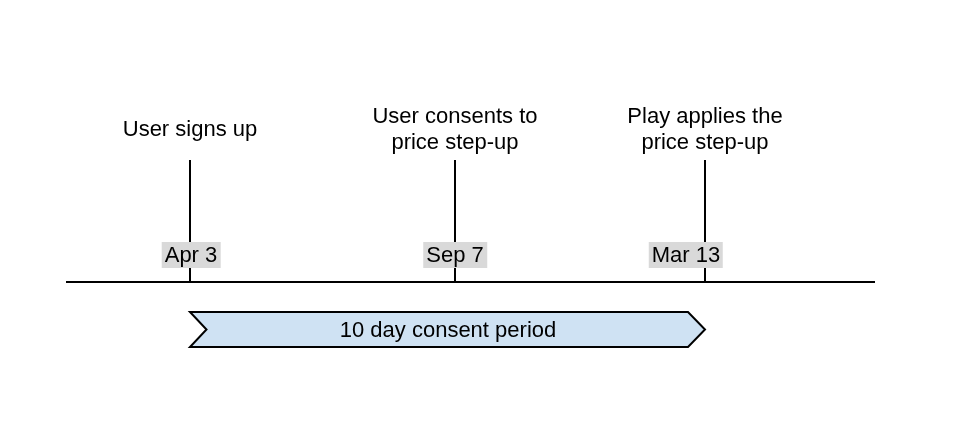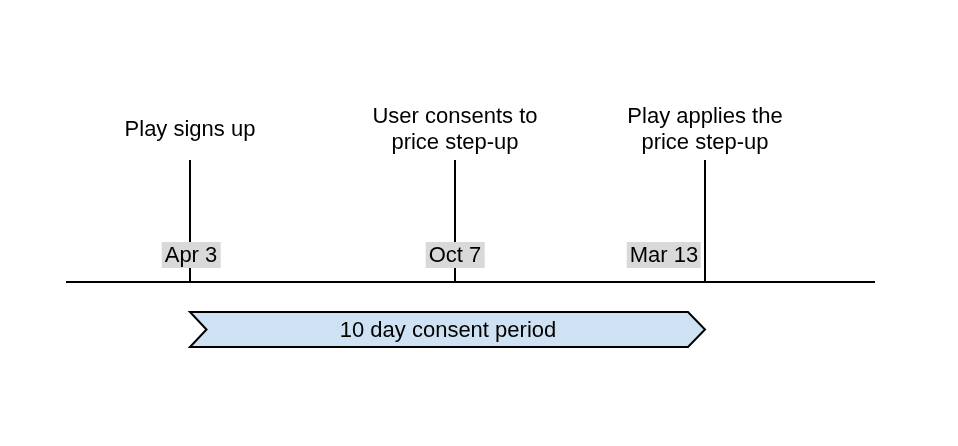--- a/index.html
+++ b/index.html
@@ -57,21 +57,21 @@
     transform: translateX(-50%);
     background: #d9d9d9;
     font-size: 22px;
     line-height: 26px;
     padding: 0 3px;
     white-space: nowrap;
     color: #000000;
   }
   .date-badge.e1 { left: 191px; }
   .date-badge.e2 { left: 455px; }
-  .date-badge.e3 { left: 664px; }
+  .date-badge.e3 { left: 686px; }
   
   .ribbon-svg {
     position: absolute;
     left: 0;
     top: 0;
     width: 958px;
     height: 446px;
   }
   .banner-label {
     position: absolute;
@@ -84,39 +84,39 @@
     color: #000000;
     text-align: center;
   }
 </style>
 </head>
 <body>
 
 <div class="canvas">
 
   <div class="event-label e1">
-    <div>Play signs up</div>
+    <div>User signs up</div>
   </div>
   <div class="event-label e2">
     <div>User consents to</div>
     <div>price step-up</div>
   </div>
   <div class="event-label e3">
     <div>Play applies the</div>
     <div>price step-up</div>
   </div>
 
   <div class="tick e1"></div>
   <div class="tick e2"></div>
   <div class="tick e3"></div>
 
   <div class="axis"></div>
 
   <span class="date-badge e1">Apr 3</span>
-  <span class="date-badge e2">Oct 7</span>
+  <span class="date-badge e2">Sep 7</span>
   <span class="date-badge e3">Mar 13</span>
 
   <svg class="ribbon-svg" viewBox="0 0 958 446" aria-hidden="true">
     <polygon points="190,312 688,312 705,329.5 688,347 190,347 206.5,329.5" fill="#cfe2f3" stroke="#000000" stroke-width="2" stroke-linejoin="miter"></polygon>
   </svg>
   <div class="banner-label">10 day consent period</div>
 
 </div>
 
 </body></html>

